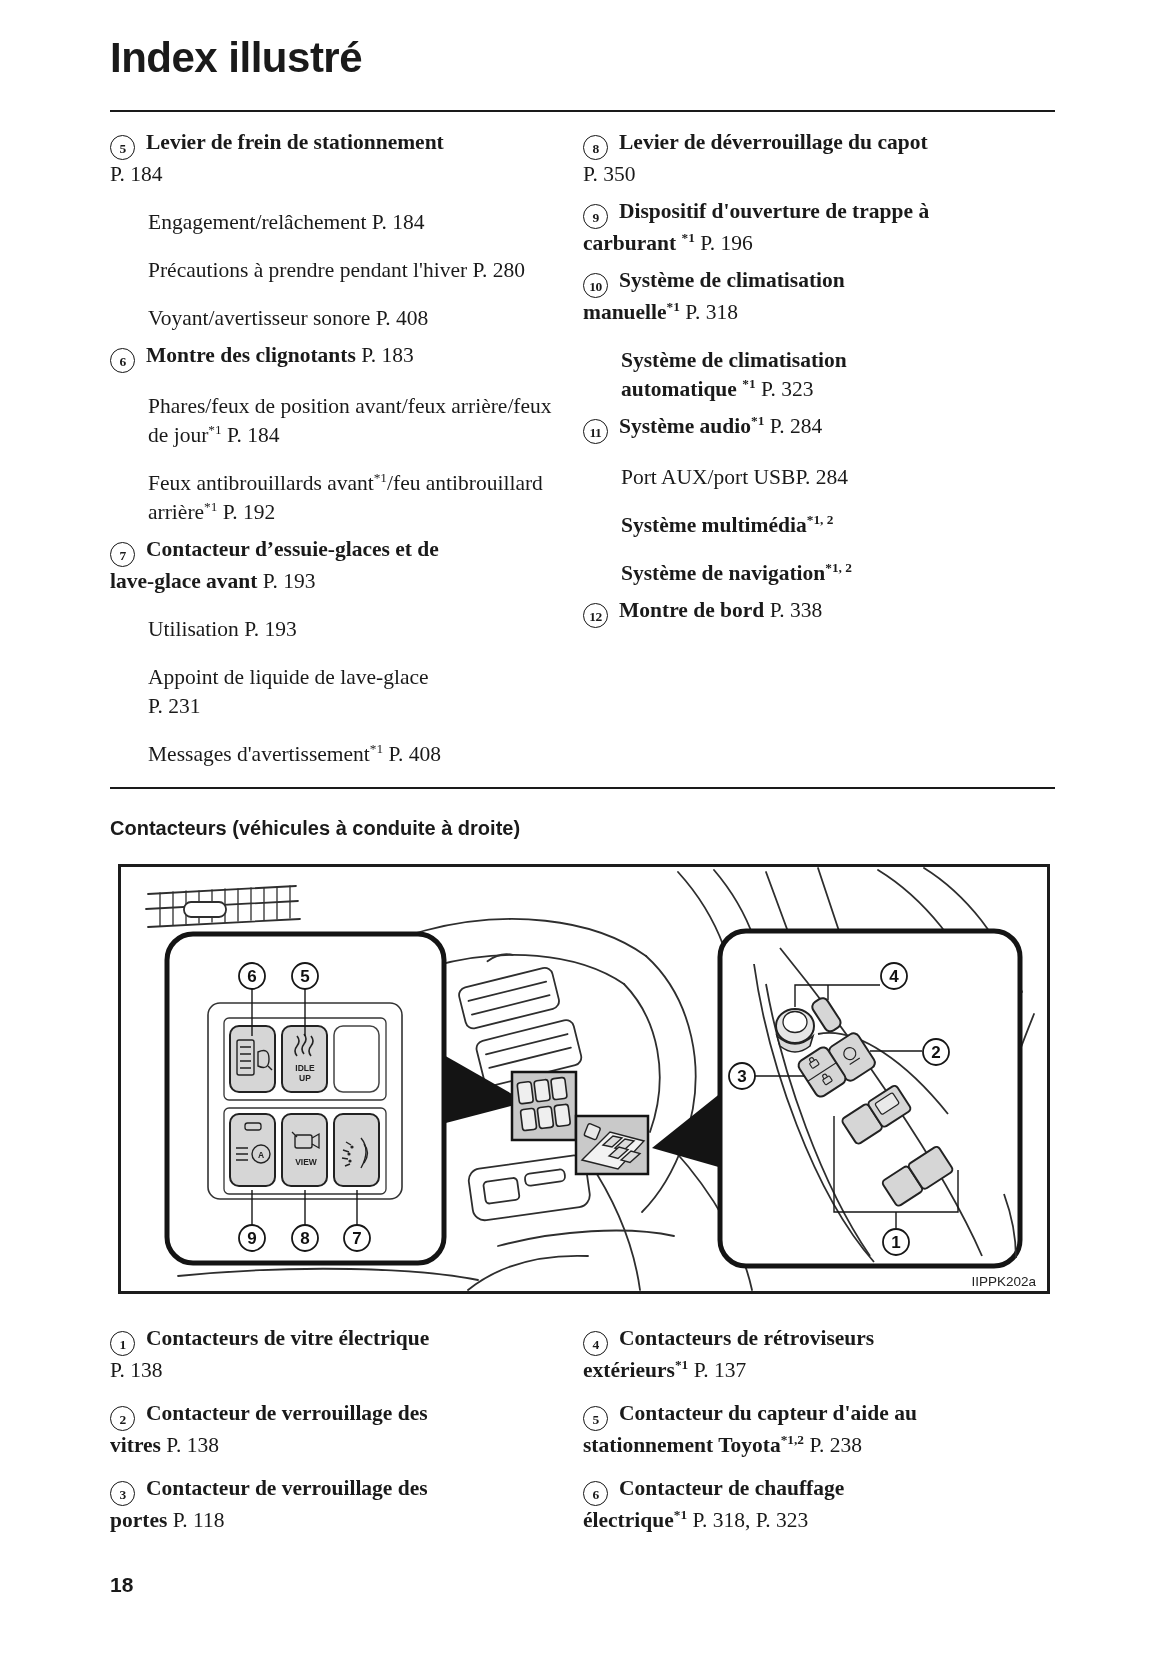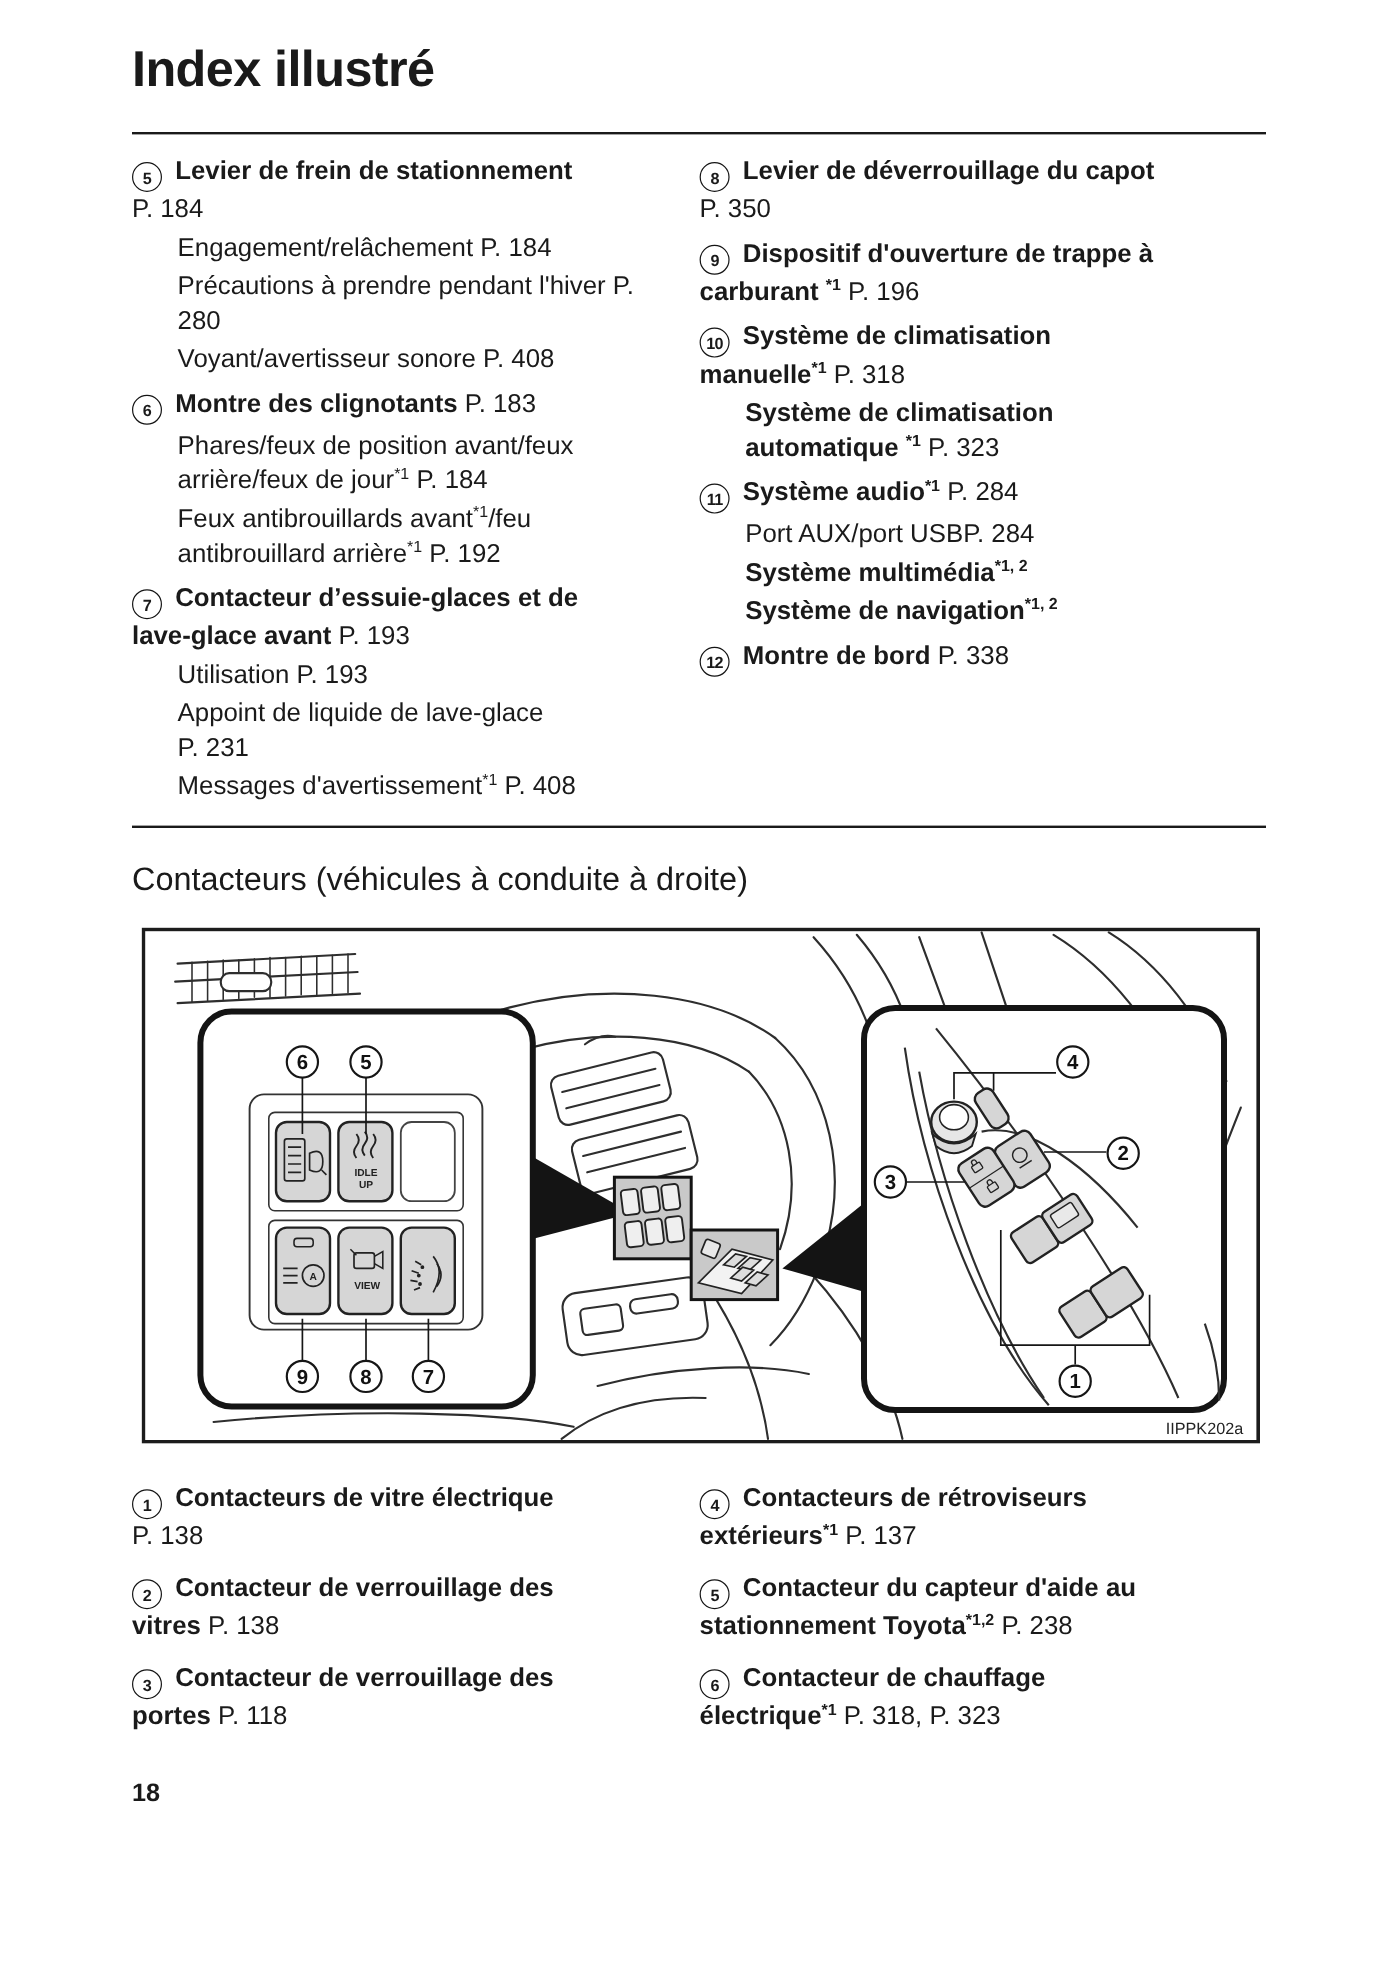--- a/index.html
+++ b/index.html
@@ -3,37 +3,37 @@
 <meta charset="utf-8">
 <style>
   html,body{margin:0;padding:0;background:#fff;}
   body{width:1165px;height:1653px;box-sizing:border-box;overflow:hidden;
        font-family:"Liberation Sans","DejaVu Sans",sans-serif;color:#1a1a1a;
        padding:0 110px;}
   h1{font-size:42px;font-weight:700;letter-spacing:-0.5px;margin:34px 0 0 0;}
   .rule{border:none;border-top:2px solid #1a1a1a;margin:0;}
   .rule1{margin-top:28px;}
   .rule2{margin-top:10px;}
-  .cols{display:flex;}
+  .cols{display:flex;font-family:Liberation Serif, serif;}
   .cols .col-l{width:448px;flex:none;}
   .cols .col-r{flex:1;margin-left:25px;}
   .top-index{margin-top:16px;}
   .entry{margin-bottom:8px;}
   .ehead{font-size:21.5px;line-height:29px;}
-  .sub{font-size:21.5px;line-height:29px;margin-left:38px;margin-top:3px;}
+  .sub{font-size:21.5px;line-height:29px;margin-left:38px;margin-top:19px;}
   .b{font-weight:700;}
   sup{font-size:0.62em;line-height:0;}
   .cnum{display:inline-block;width:25px;height:25px;border:1.7px solid #141414;
         border-radius:50%;text-align:center;line-height:25px;font-size:13.5px;
         font-weight:700;margin-right:11px;vertical-align:-4px;letter-spacing:-0.5px;
         box-sizing:border-box;}
   .footnotes{margin-top:30px;}
   .footnote{font-size:21px;line-height:30px;margin-bottom:12px;}
   .footnote sup{font-size:13px;}
-  h2{font-size:27px;font-weight:400;margin:28px 0 0 0;}
+  h2{font-size:20px;font-weight:700;margin:28px 0 0 0;}
   .figure{margin-top:24px;margin-left:8px;}
   .bottom-index{margin-top:26px;justify-content:flex-end;}
   .bottom-index .entry{margin-bottom:14px;}
   .pagenum{font-size:21px;font-weight:700;margin-top:24px;}
   svg text{font-family:"Liberation Sans","DejaVu Sans",sans-serif;}
   .callout-txt{font-size:17px;font-weight:600;fill:#111;text-anchor:middle;}
   .tiny-label{font-size:8.5px;font-weight:700;fill:#222;text-anchor:middle;}
   .figcode{font-size:13.5px;fill:#222;text-anchor:end;}
 </style>
 </head>

